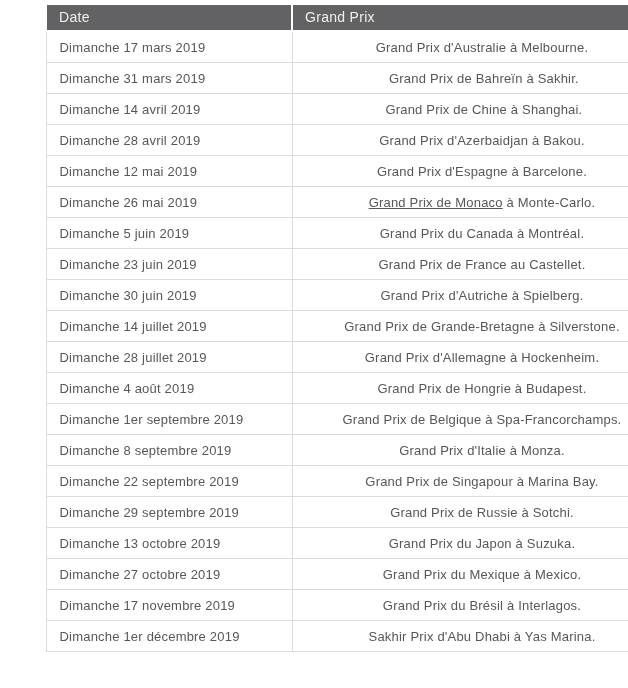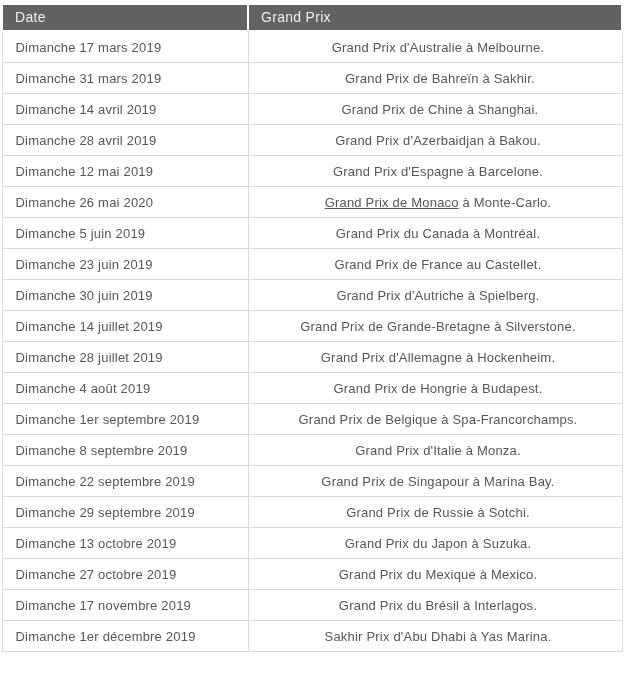--- a/index.html
+++ b/index.html
@@ -8,20 +8,21 @@
     background: #ffffff;
   }
   body {
     width: 628px;
     height: 688px;
     font-family: "Liberation Sans", sans-serif;
     overflow: hidden;
   }
   .table-wrap {
     padding: 3px 0 0 1px;
+    margin-left: 44px;
   }
   table.calendar {
     border-collapse: collapse;
     width: 622px;
     table-layout: fixed;
   }
   table.calendar th {
     background: var(--header-bg, #626264);
     color: var(--header-text, #f1efea);
     font-weight: 400;
@@ -87,21 +88,21 @@
     <td class="col-date">Dimanche 28 avril 2019</td>
     <td class="col-gp">Grand Prix d'Azerbaidjan à Bakou.</td>
   </tr>
 
   <tr>
     <td class="col-date">Dimanche 12 mai 2019</td>
     <td class="col-gp">Grand Prix d'Espagne à Barcelone.</td>
   </tr>
 
   <tr>
-    <td class="col-date">Dimanche 26 mai 2020</td>
+    <td class="col-date">Dimanche 26 mai 2019</td>
     <td class="col-gp"><a class="gp-link" href="#">Grand Prix de Monaco</a> à Monte-Carlo.</td>
   </tr>
 
   <tr>
     <td class="col-date">Dimanche 5 juin 2019</td>
     <td class="col-gp">Grand Prix du Canada à Montréal.</td>
   </tr>
 
   <tr>
     <td class="col-date">Dimanche 23 juin 2019</td>

